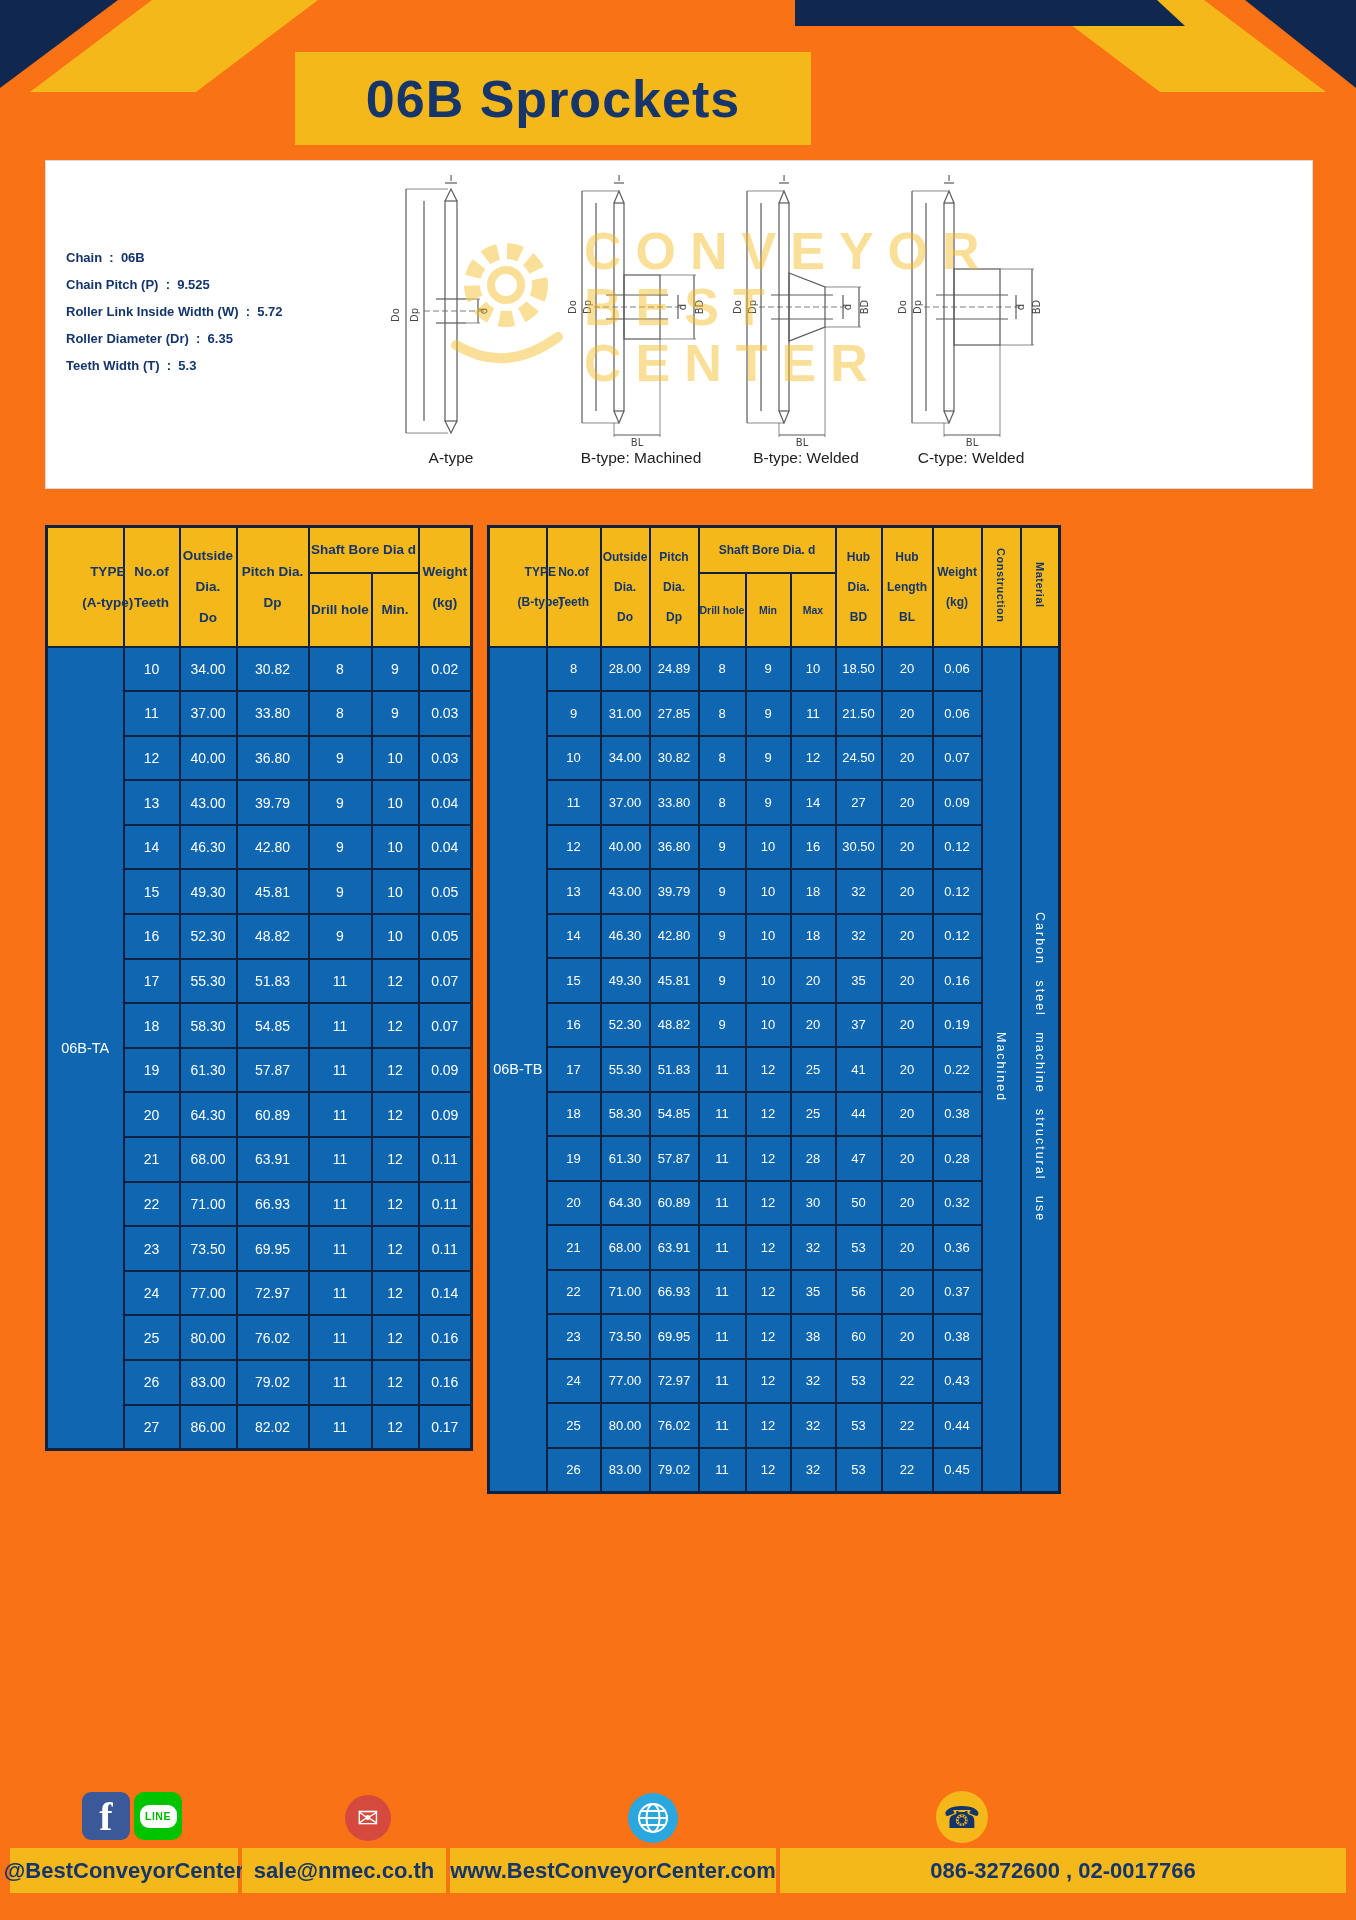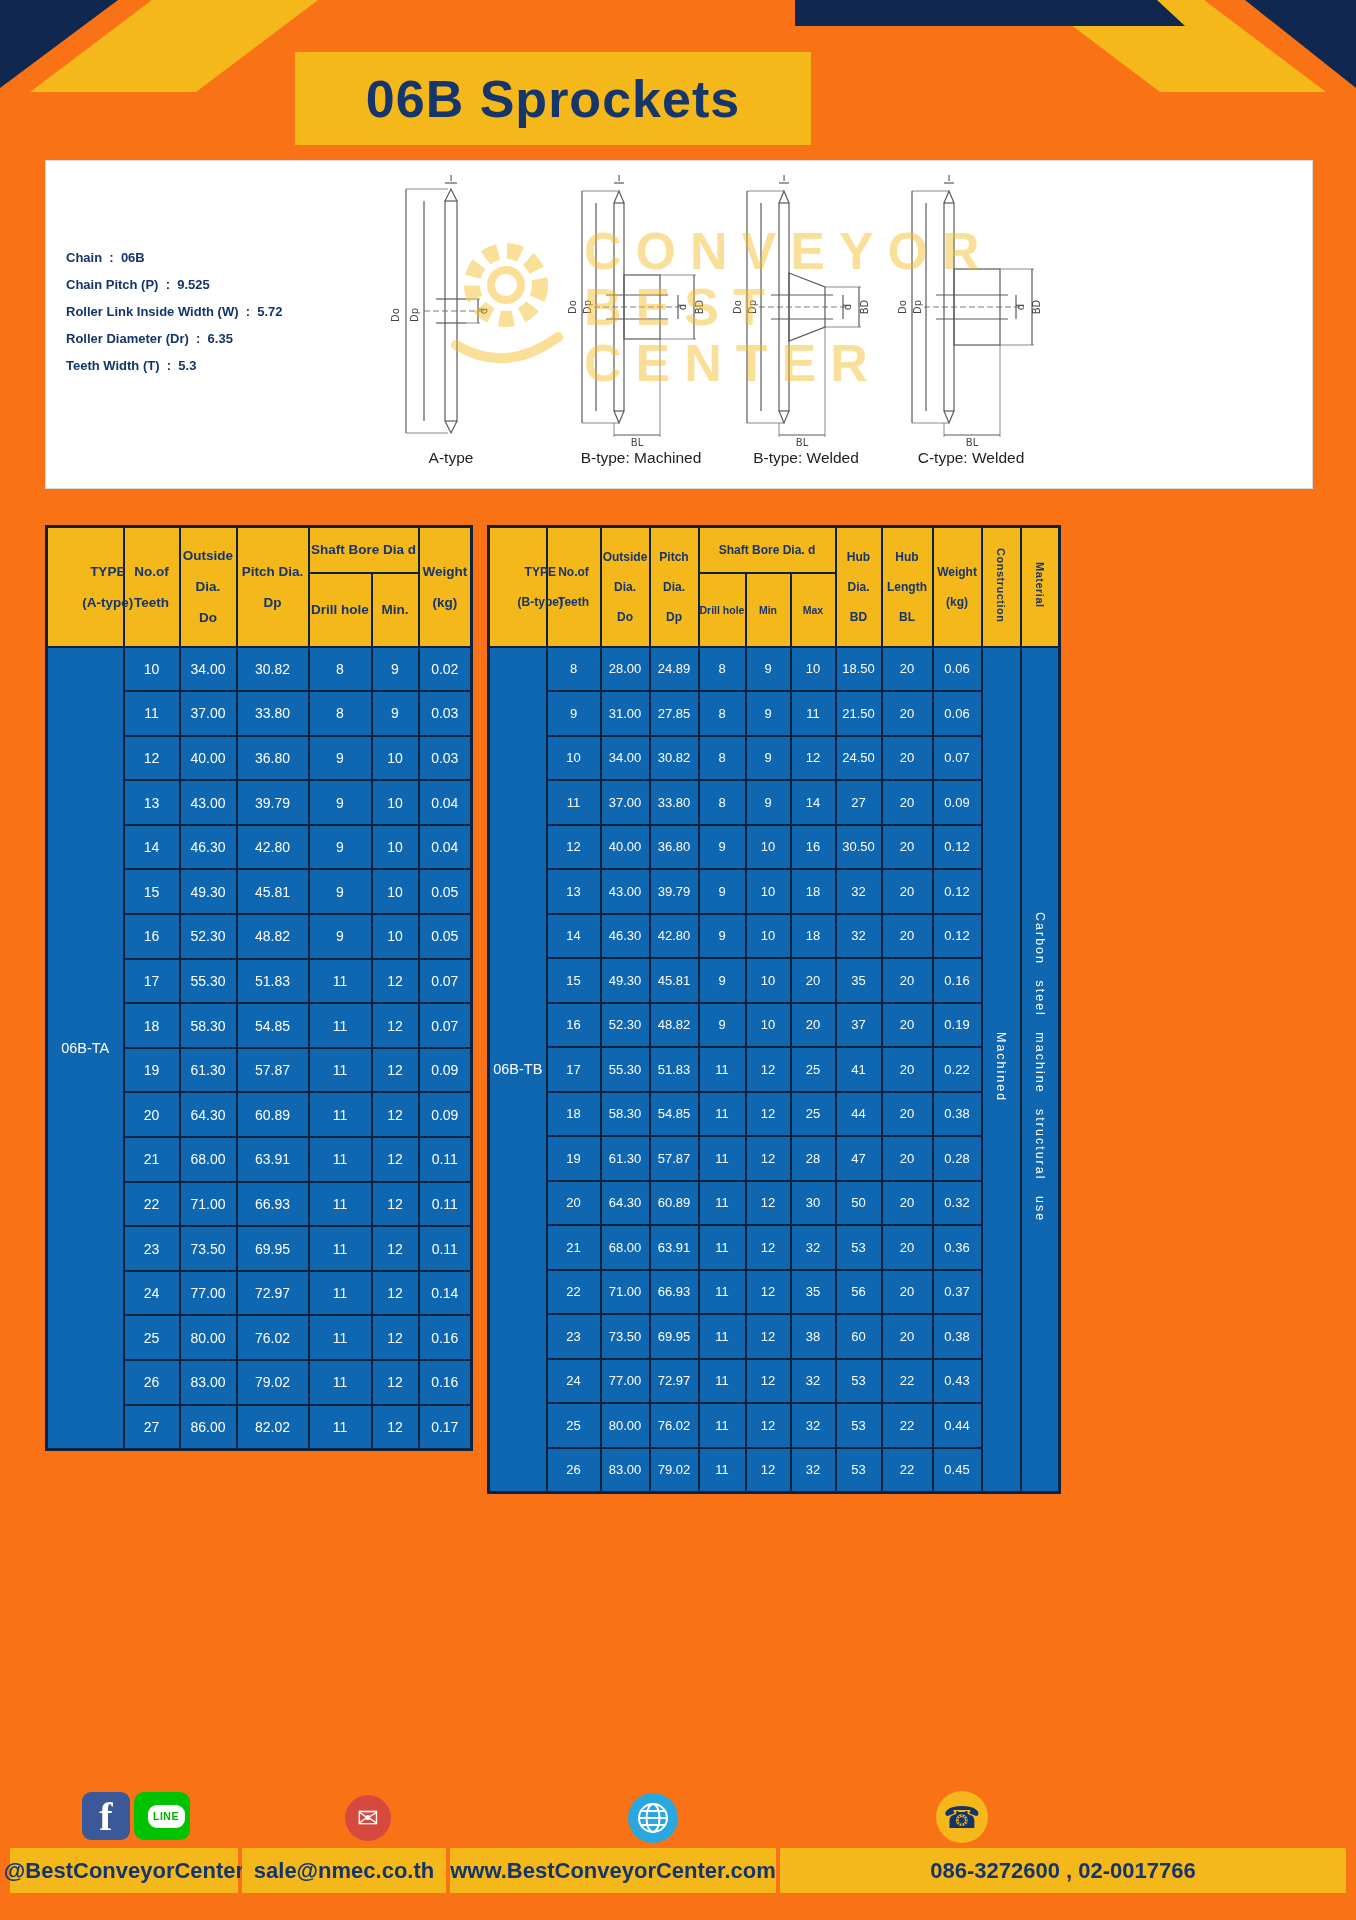--- a/index.html
+++ b/index.html
@@ -48,21 +48,21 @@
   .table-b tbody tr{height:44.5px;}
   .type-cell{background:#0f66b1;color:#fff;text-align:center;vertical-align:middle;font-size:14.5px;}
   .vert-cell{background:#0f66b1;color:#fff;text-align:center;vertical-align:middle;}
   .vert-text{display:inline-block;writing-mode:vertical-rl;font-size:12.5px;letter-spacing:2px;word-spacing:10px;}
 
   
   .footer-icons{position:absolute;left:0;top:1790px;width:100%;height:56px;}
   .icon{position:absolute;display:flex;align-items:center;justify-content:center;}
   .fb{left:82px;top:2px;width:48px;height:48px;border-radius:9px;background:#3b5998;color:#fff;
       font-family:"Liberation Serif","DejaVu Serif",serif;font-weight:bold;font-size:40px;}
-  .line{left:134px;top:2px;width:48px;height:48px;border-radius:10px;background:#00c300;padding-left:8px;}
+  .line{left:134px;top:2px;width:48px;height:48px;border-radius:10px;background:#00c300;}
   .line-bubble{background:#fff;border-radius:9px;width:37px;height:23px;display:flex;align-items:center;justify-content:center;
                color:#00b300;font-size:10.5px;font-weight:bold;letter-spacing:.5px;}
   .mail{left:345px;top:5px;width:46px;height:46px;border-radius:50%;background:#d6493f;color:#fff;font-size:26px;}
   .globe{left:628px;top:3px;width:50px;height:50px;border-radius:50%;background:#2aa7de;}
   .phone{left:936px;top:1px;width:52px;height:52px;border-radius:50%;background:#f4b81a;color:#14356b;font-size:30px;}
   .footer-bar{position:absolute;left:10px;top:1848px;width:1336px;height:45px;display:flex;gap:4px;}
   .fseg{background:#f4b81a;color:#14356b;font-weight:bold;font-size:22px;display:flex;align-items:center;justify-content:center;white-space:nowrap;}
   .fseg.grow{flex:1;}
 </style>
 </head>

